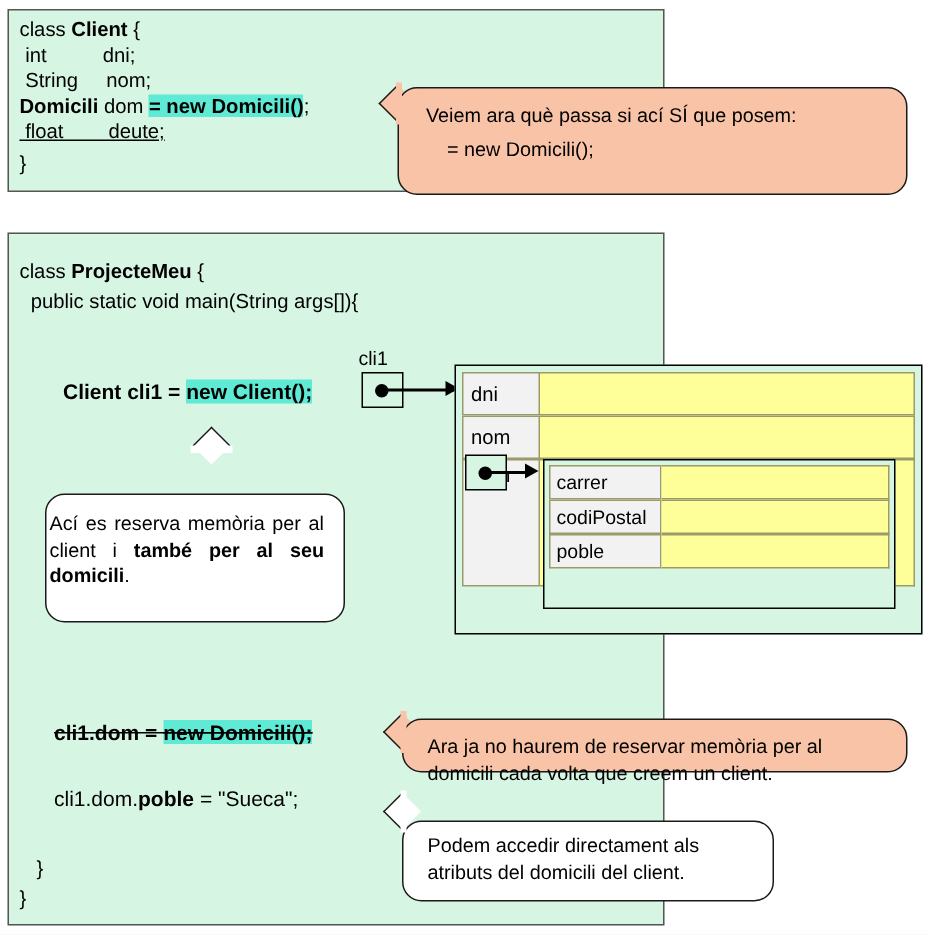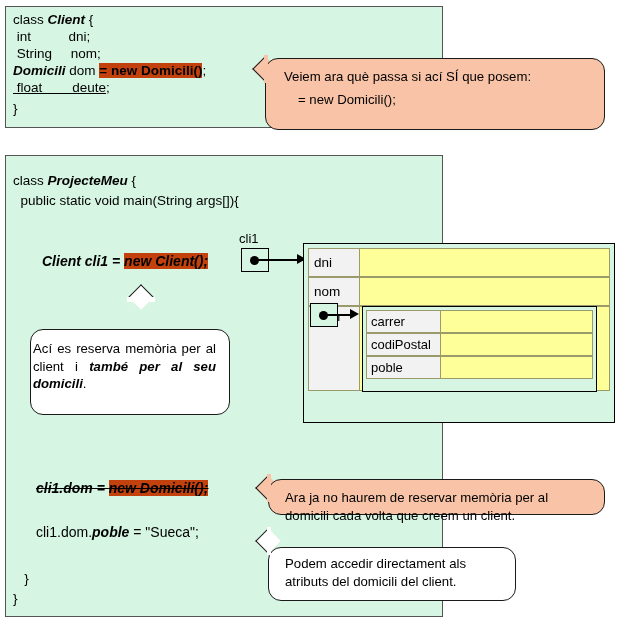--- a/index.html
+++ b/index.html
@@ -17,22 +17,22 @@
   #panel-client{left:5px;top:6px;width:438px;height:122px;}
   #panel-projecte{left:5px;top:155px;width:438px;height:462px;}
 
   .code{
     position:absolute;
     font-size:13.5px;
     line-height:17px;
     white-space:pre;
     letter-spacing:0px;
   }
-  .b{font-weight:bold;font-style:italic;}
-  .hl{background:#c2410c;font-weight:bold;}
+  .b{font-weight:bold;}
+  .hl{background:#5eead4;font-weight:bold;}
   .strike{text-decoration:line-through;}
 
   
   #c1-l1{left:13px;top:11px;}
   #c1-l2{left:13px;top:28px;}
   #c1-l3{left:13px;top:45px;}
   #c1-l4{left:13px;top:62px;}
   #c1-l5{left:13px;top:79px;text-decoration:underline;}
   #c1-l6{left:13px;top:100px;}
 
@@ -114,21 +114,21 @@
   #dom-box{position:absolute;left:310px;top:303px;width:28px;height:24px;
            background:#d6f5e3;border:1.6px solid #000;box-sizing:border-box;}
   #dom-dot{position:absolute;left:319px;top:311px;width:9px;height:9px;border-radius:50%;background:#000;}
   #dom-arrow{position:absolute;left:324px;top:314px;width:30px;height:2px;background:#000;}
   #dom-head{position:absolute;left:350px;top:309px;width:0;height:0;
             border-top:5px solid transparent;border-bottom:5px solid transparent;
             border-left:9px solid #000;}
 
   
   #obj-domicili{
-    position:absolute;left:362px;top:306px;width:235px;height:86px;
+    position:absolute;left:362px;top:306px;width:235px;height:100px;
     background:#d6f5e3;border:1.6px solid #000;box-sizing:border-box;padding:3px;
   }
   .drow{display:flex;height:23px;box-sizing:border-box;}
   .dname{width:75px;background:#f2f2f2;border:1px solid #9a9a6a;box-sizing:border-box;
          font-size:13px;line-height:21px;padding-left:4px;}
   .dval{flex:1;background:#ffff99;border:1px solid #9a9a6a;border-left:none;box-sizing:border-box;}
 </style>
 </head>
 <body>
 

